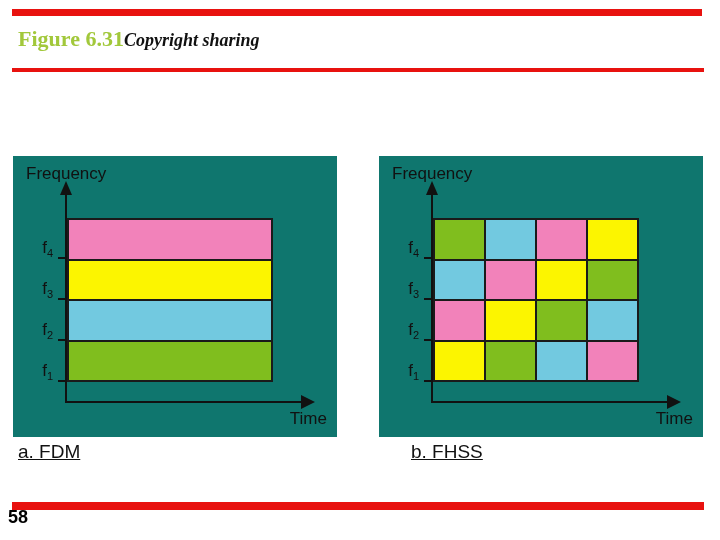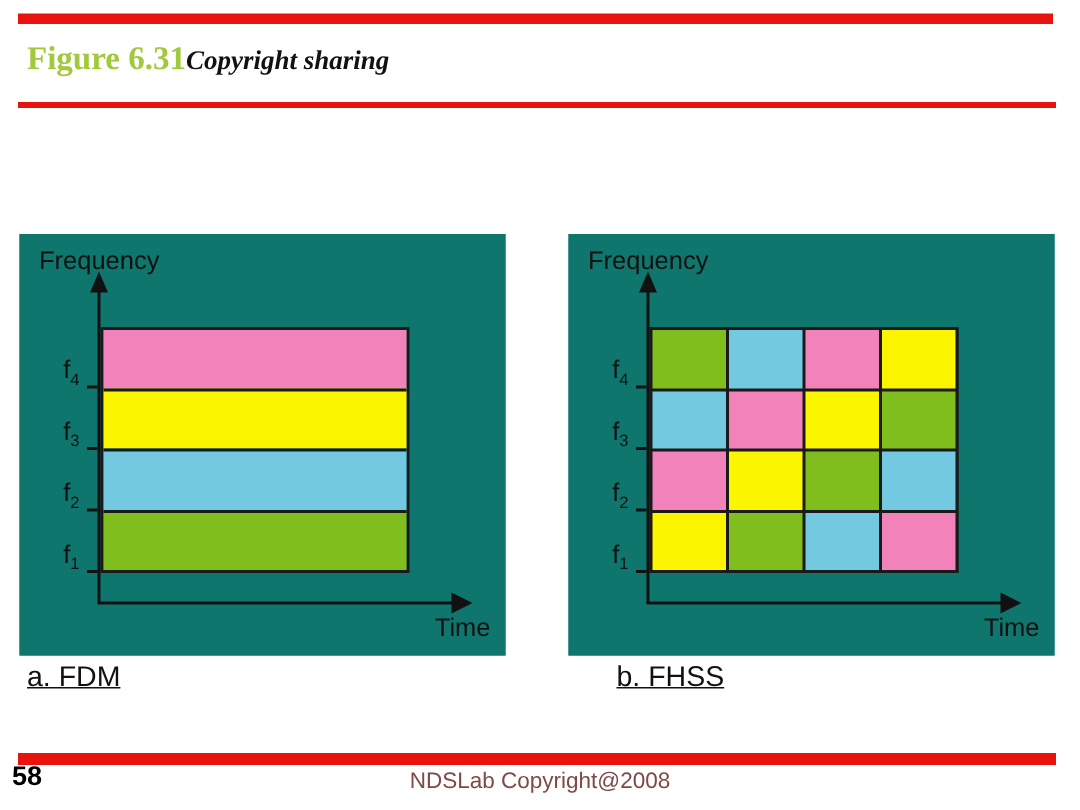--- a/index.html
+++ b/index.html
@@ -140,15 +140,14 @@
     <div class="h-axis"></div>
     <div class="h-arrow"></div>
     <span class="time-label">Time</span>
   </div>
 
   <div class="caption caption-0">a. FDM</div>
   <div class="caption caption-1">b. FHSS</div>
 
   <div class="red-bar bar-bottom" style="background: rgb(232, 18, 15);"></div>
   <div class="page-number">58</div>
-  <div class="footer-text" style="color: rgb(125, 74, 69);">NDSLab Copyright@2008</div>
 
 </div>
 
 </body></html>

